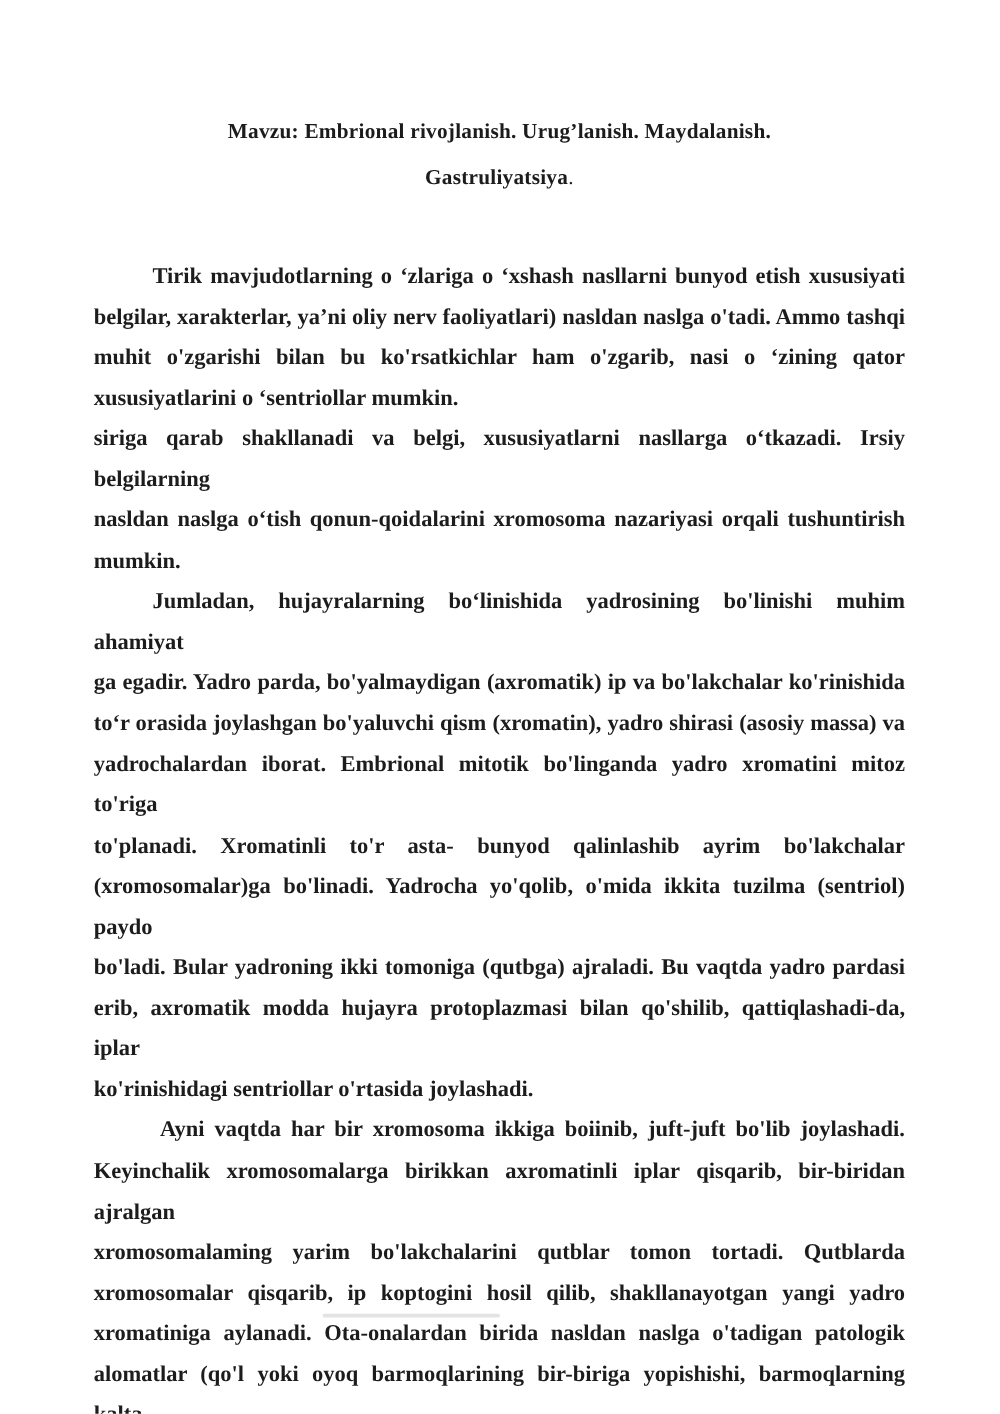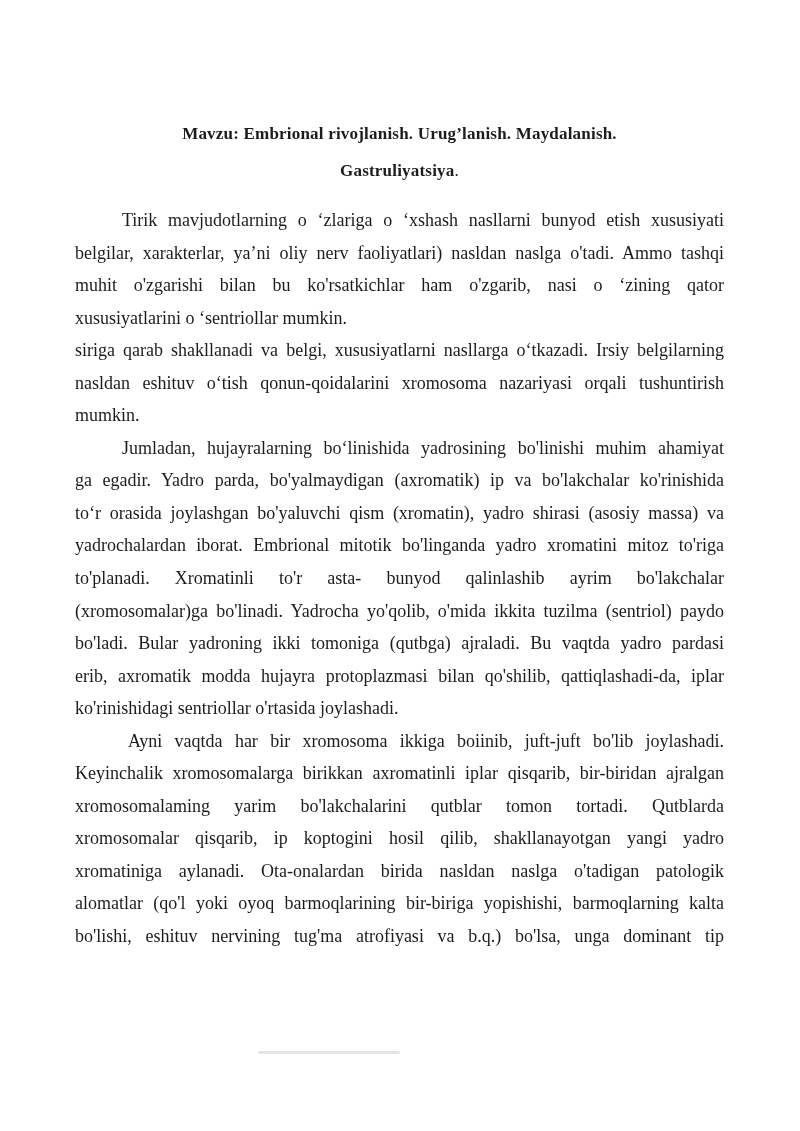--- a/index.html
+++ b/index.html
@@ -12,40 +12,41 @@
   .page{
     position:relative;
     width:800px;height:1131px;
     background:var(--page-bg);
     overflow:hidden;
     font-family:"Liberation Serif","DejaVu Serif",serif;
     color:var(--text);
   }
   .title-block{
     position:absolute;
-    left:75px;top:115px;width:649px;
+    left:75px;top:86px;width:649px;
     text-align:center;
     font-weight:bold;
     font-size:17px;
     line-height:37px;
     letter-spacing:0.2px;
   }
   .title-line{white-space:nowrap;}
   .title-period{font-weight:400;}
   .body-block{
     position:absolute;
     left:75px;top:204px;width:649px;
     font-size:18px;
     line-height:32.55px;
   }
   .line{
     text-align:justify;
     text-align-last:justify;
     -moz-text-align-last:justify;
     text-justify:inter-word;
+    font-weight:bold;
   }
   .line.para-end{
     text-align-last:left;
     -moz-text-align-last:left;
   }
   .line.indent{text-indent:47px;}
   .line.indent-lg{text-indent:53px;}
   .scan-artifact{
     position:absolute;
     left:258px;top:1051px;
@@ -65,21 +66,21 @@
   </div>
 
   <div class="body-block">
 
     <div class="line indent">Tirik mavjudotlarning o ‘zlariga o ‘xshash nasllarni bunyod etish xususiyati</div>
     <div class="line">belgilar, xarakterlar, ya’ni oliy nerv faoliyatlari) nasldan naslga o'tadi. Ammo tashqi</div>
     <div class="line">muhit o'zgarishi bilan bu ko'rsatkichlar ham o'zgarib, nasi o ‘zining qator</div>
     <div class="line para-end">xususiyatlarini o ‘sentriollar mumkin.</div>
 
     <div class="line">siriga qarab shakllanadi va belgi, xususiyatlarni nasllarga o‘tkazadi. Irsiy belgilarning</div>
-    <div class="line">nasldan eshituv o‘tish qonun-qoidalarini xromosoma nazariyasi orqali tushuntirish</div>
+    <div class="line">nasldan naslga o‘tish qonun-qoidalarini xromosoma nazariyasi orqali tushuntirish</div>
     <div class="line para-end">mumkin.</div>
 
     <div class="line indent">Jumladan, hujayralarning bo‘linishida yadrosining bo'linishi muhim ahamiyat</div>
     <div class="line">ga egadir. Yadro parda, bo'yalmaydigan (axromatik) ip va bo'lakchalar ko'rinishida</div>
     <div class="line">to‘r orasida joylashgan bo'yaluvchi qism (xromatin), yadro shirasi (asosiy massa) va</div>
     <div class="line">yadrochalardan iborat. Embrional mitotik bo'linganda yadro xromatini mitoz to'riga</div>
     <div class="line">to'planadi. Xromatinli to'r asta- bunyod qalinlashib ayrim bo'lakchalar</div>
     <div class="line">(xromosomalar)ga bo'linadi. Yadrocha yo'qolib, o'mida ikkita tuzilma (sentriol) paydo</div>
     <div class="line">bo'ladi. Bular yadroning ikki tomoniga (qutbga) ajraladi. Bu vaqtda yadro pardasi</div>
     <div class="line">erib, axromatik modda hujayra protoplazmasi bilan qo'shilib, qattiqlashadi-da, iplar</div>

